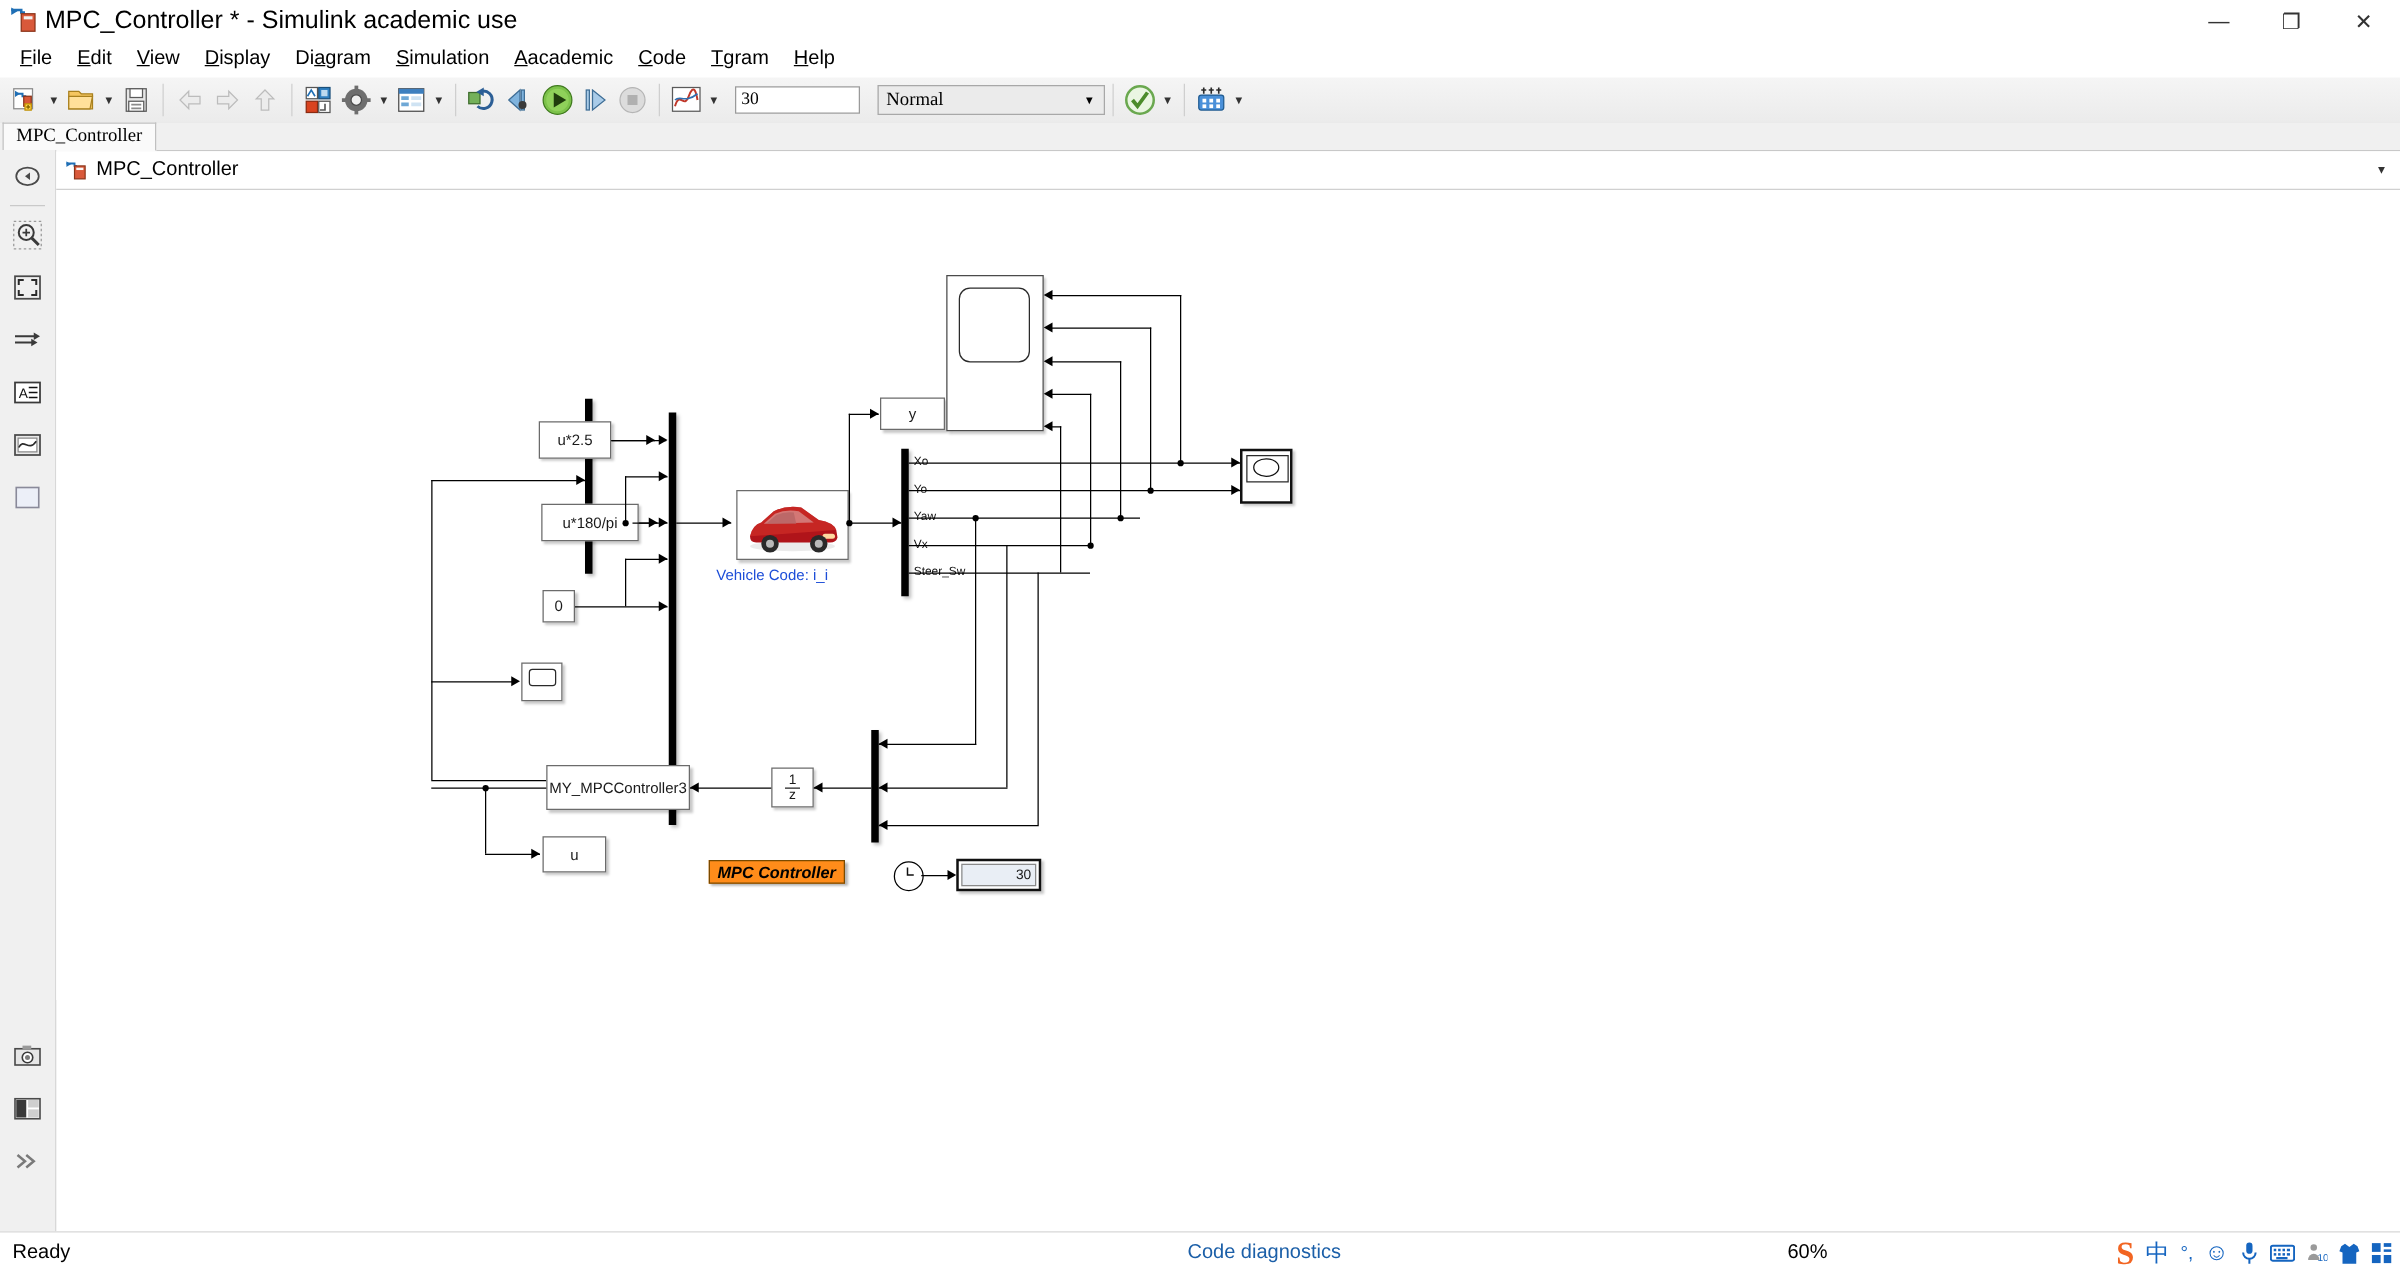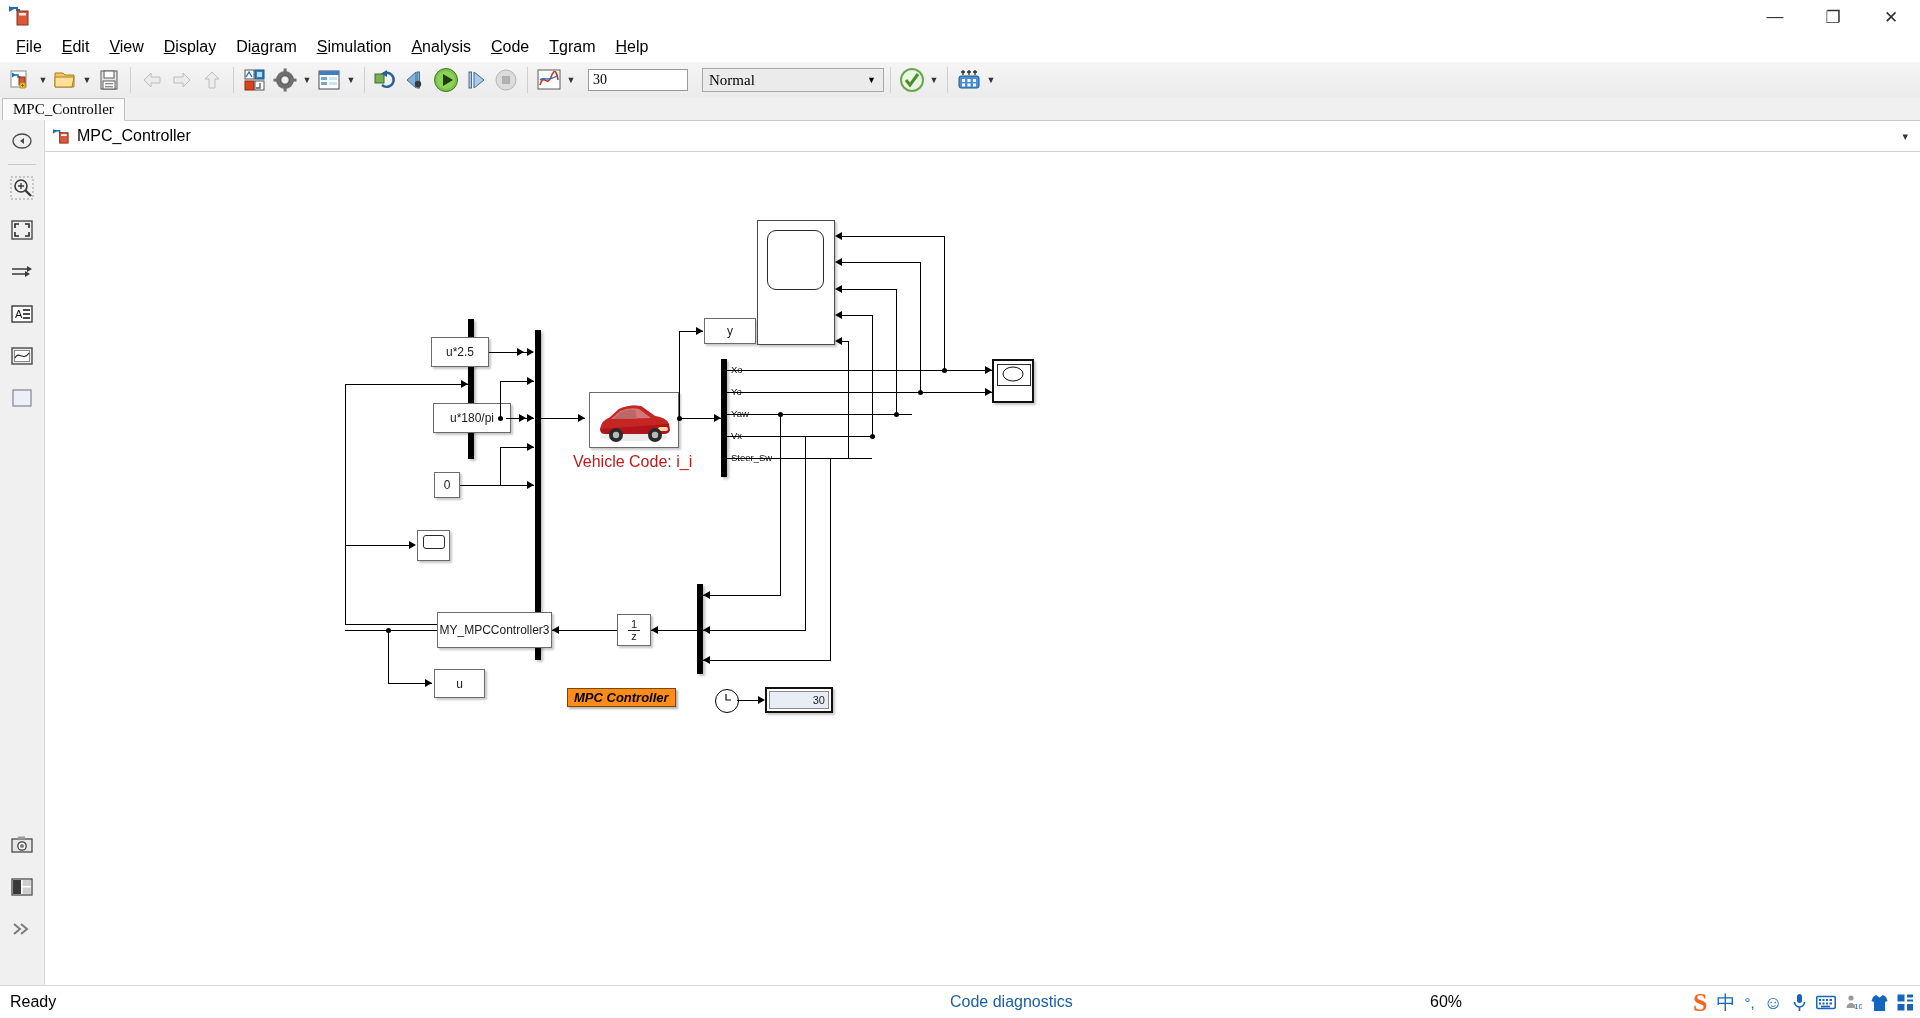--- a/index.html
+++ b/index.html
@@ -62,21 +62,21 @@
     box-shadow:2px 2px 2px rgba(0,0,0,.22);display:flex;align-items:center;justify-content:center;
     font-size:12px;color:#1a1a1a;}
   .mux{position:absolute;background:#000;box-shadow:2px 2px 3px rgba(0,0,0,.25);}
   .wire{position:absolute;background:#000;}
   .wire.h{height:1px;}
   .wire.v{width:1px;}
   .dot{position:absolute;width:5px;height:5px;background:#000;border-radius:50%;}
   .arrow{position:absolute;width:0;height:0;border-top:4px solid transparent;border-bottom:4px solid transparent;}
   .arrow.r{border-left:7px solid #000;}
   .arrow.l{border-right:7px solid #000;}
-  .blabel{position:absolute;font-size:16px;color:#b91c1c;white-space:nowrap;}
+  .blabel{position:absolute;font-size:12px;color:#1d4ed8;white-space:nowrap;}
   .portlabel{position:absolute;font-size:9.5px;color:#111;white-space:nowrap;}
   .annot{position:absolute;background:#ff8c1a;border:1px solid #7a4a00;color:#000;
     font-style:italic;font-weight:bold;font-size:13px;padding:1px 6px;box-shadow:2px 2px 2px rgba(0,0,0,.3);}
 
   
   .scope-inner{position:absolute;border:1px solid #2a2a2a;border-radius:8px;background:#fff;}
   .xy-top{position:absolute;border:1px solid #2a2a2a;background:#fff;}
   .clock{position:absolute;border:1px solid #000;border-radius:50%;background:#fff;}
 
   
@@ -92,35 +92,36 @@
 
 <div class="app">
 
   <div class="titlebar">
     <svg class="title-icon" viewBox="0 0 22 22">
       <path d="M1 3 L9 3 L9 5 L12 5" stroke="#1f6fb5" stroke-width="2" fill="none"></path>
       <path d="M1 1 L1 7 L6 4 Z" fill="#1f6fb5"></path>
       <rect x="9" y="6" width="11" height="14" fill="#d9593a" stroke="#8a3318"></rect>
       <rect x="11" y="8" width="7" height="2.5" fill="#f2f2f2"></rect>
     </svg>
+    <div class="title-text">MPC_Controller * - Simulink academic use</div>
     <div class="win-btns">
       <div class="win-btn">—</div>
       <div class="win-btn">❐</div>
       <div class="win-btn close">✕</div>
     </div>
   </div>
 
   <div class="menubar">
     <div class="menu-item"><u>F</u><span>ile</span></div>
     <div class="menu-item"><u>E</u><span>dit</span></div>
     <div class="menu-item"><u>V</u><span>iew</span></div>
     <div class="menu-item"><u>D</u><span>isplay</span></div>
     <div class="menu-item">Di<u>a</u><span>gram</span></div>
     <div class="menu-item"><u>S</u><span>imulation</span></div>
-    <div class="menu-item"><u>A</u><span>nalysis</span></div>
+    <div class="menu-item"><u>A</u><span>academic</span></div>
     <div class="menu-item"><u>C</u><span>ode</span></div>
     <div class="menu-item"><u>T</u><span>gram</span></div>
     <div class="menu-item"><u>H</u><span>elp</span></div>
   </div>
 
   <div class="toolbar">
 
     <div class="tb-btn">
       <svg width="24" height="24" viewBox="0 0 24 24">
         <rect x="2" y="3" width="15" height="16" fill="#fff" stroke="#8a8a8a"></rect>

